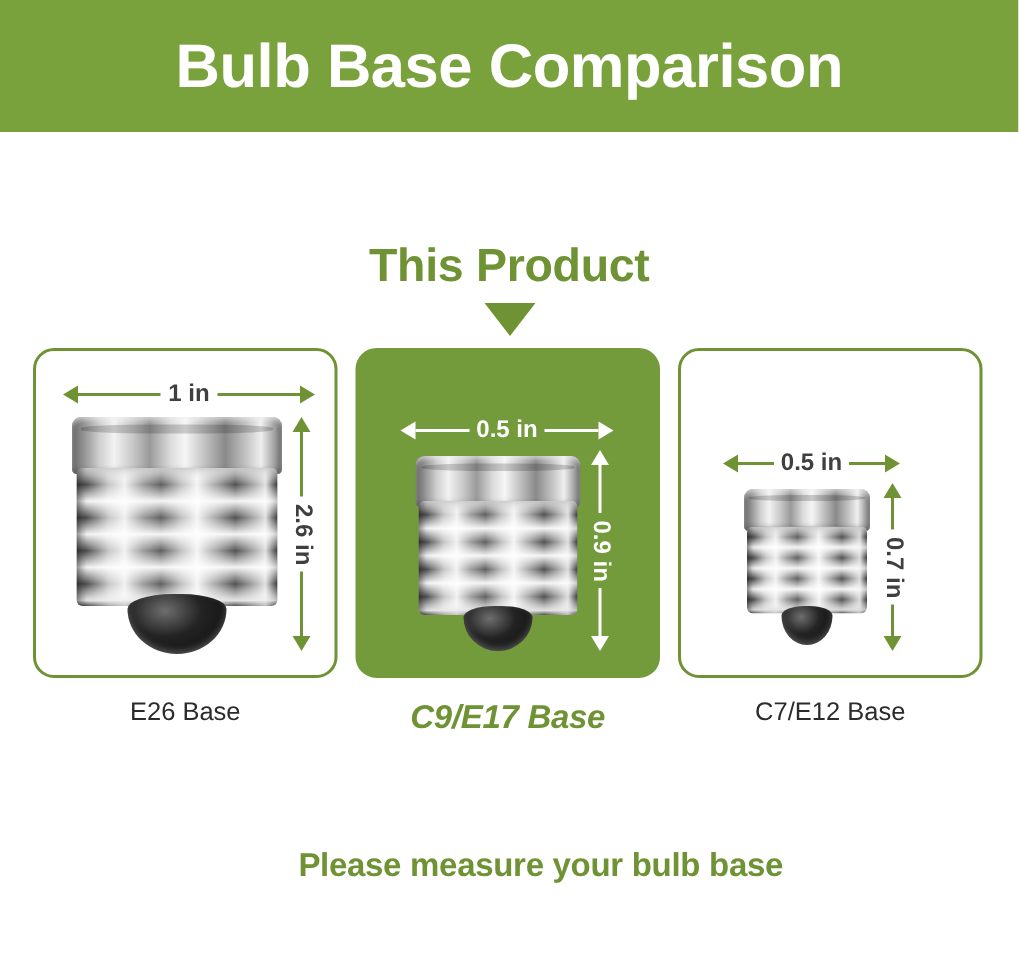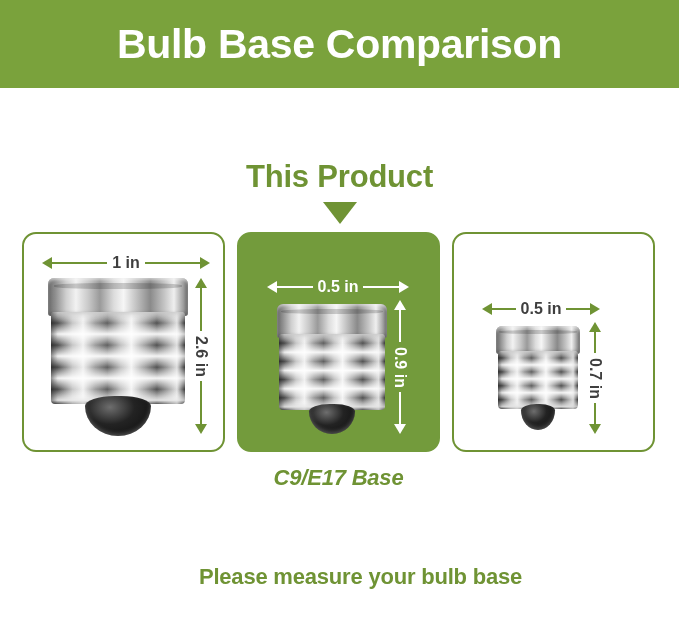--- a/index.html
+++ b/index.html
@@ -347,18 +347,20 @@
       <div class="tri-t"></div>
       <div class="line"></div>
       <div class="dim-text">0.7 in</div>
       <div class="line"></div>
       <div class="tri-b"></div>
     </div>
   </div>
 </div>
 
 <div class="captions-row">
+  <div class="caption caption-plain" id="caption-left">E26 Base</div>
   <div class="caption caption-highlight" id="caption-middle">C9/E17 Base</div>
+  <div class="caption caption-plain" id="caption-right">C7/E12 Base</div>
 </div>
 
 <div class="footer-note">
   <span class="footer-line">Please measure your bulb base</span>
 </div>
 
 </body></html>

